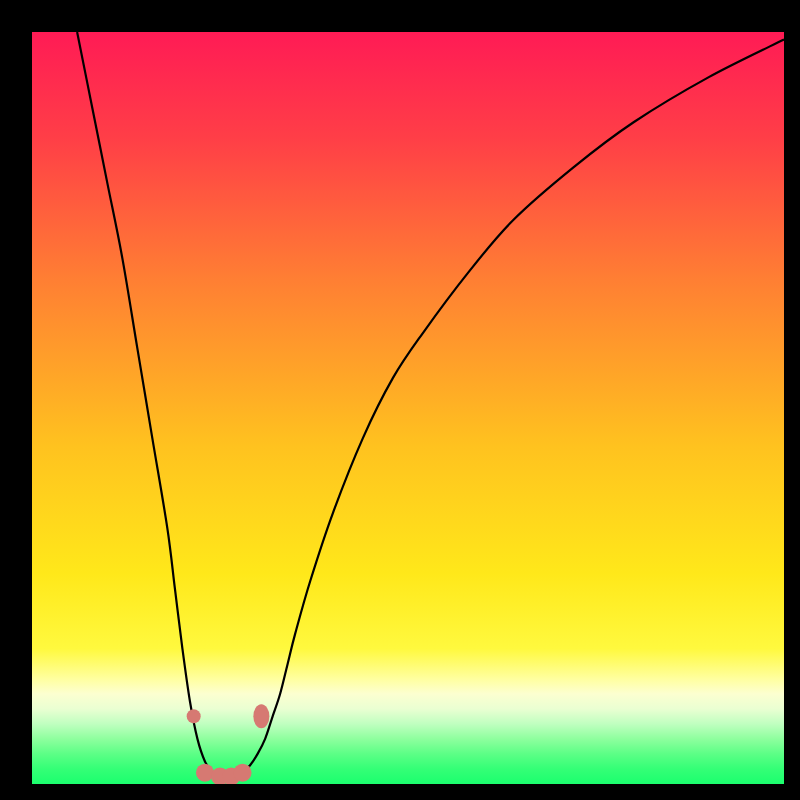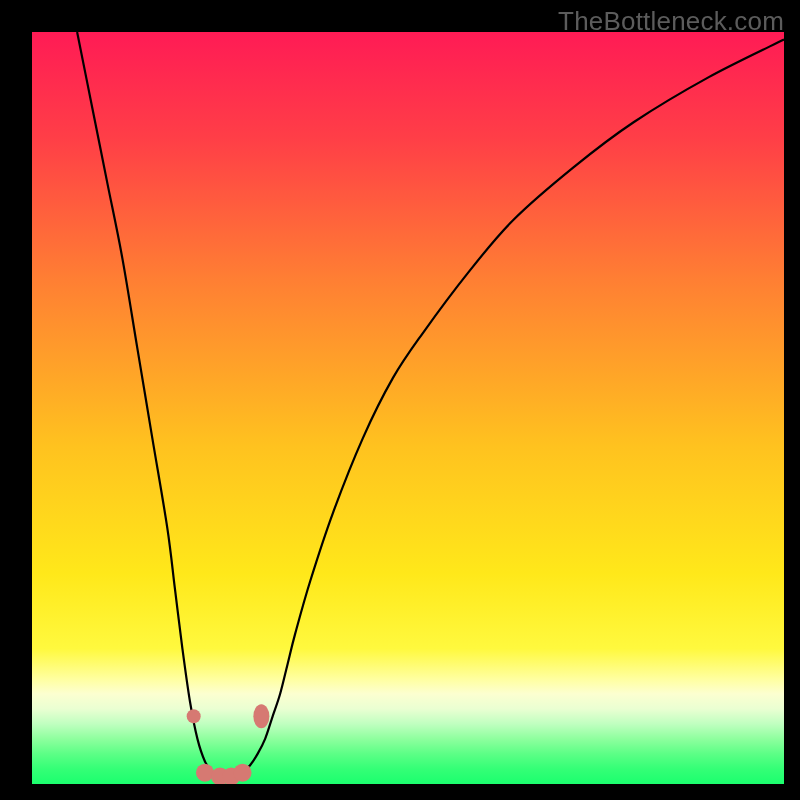--- a/index.html
+++ b/index.html
@@ -48,21 +48,20 @@
   .marker {
     fill: #d67972;
     stroke: none;
   }
 </style>
 </head>
 <body>
 
 <div class="frame">
 
-  <div class="watermark">TheBottleneck.com</div>
 
   <div class="plot-area">
     <svg id="chart-svg" width="752" height="752" viewBox="0 0 752 752">
       <defs>
         <linearGradient id="bg-grad" x1="0" y1="0" x2="0" y2="1">
             <stop offset="0%" stop-color="#ff1b55"></stop>
             <stop offset="14%" stop-color="#ff3e47"></stop>
             <stop offset="33%" stop-color="#ff7f33"></stop>
             <stop offset="55%" stop-color="#ffc21f"></stop>
             <stop offset="72%" stop-color="#ffe81a"></stop>

